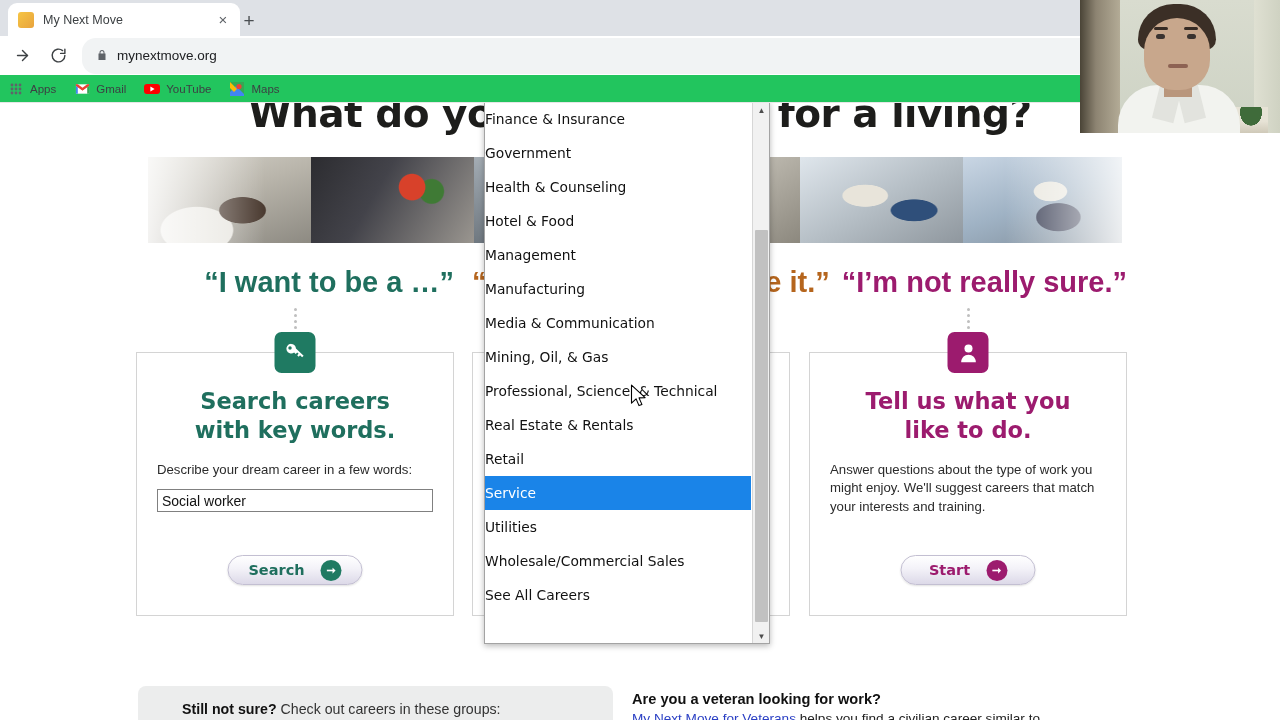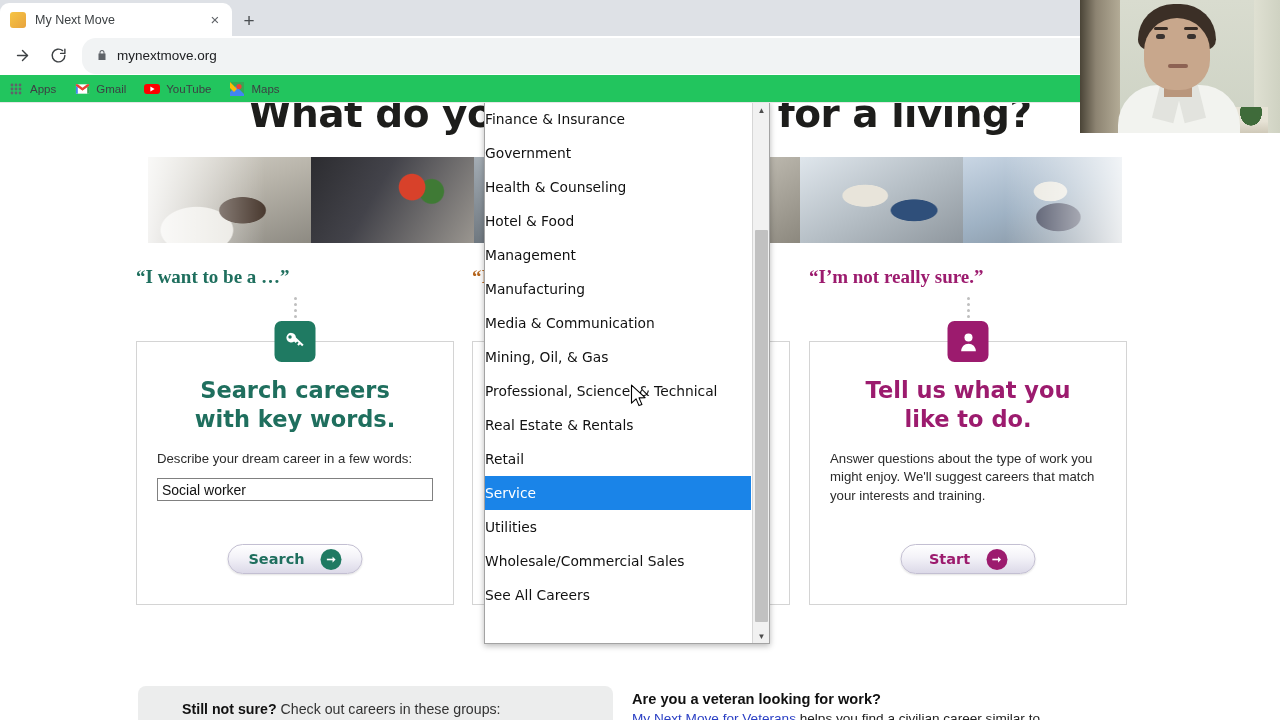--- a/index.html
+++ b/index.html
@@ -10,21 +10,21 @@
     background: #ffffff;
   }
   #root { position: relative; width: 1280px; height: 720px; overflow: hidden; }
 
   
   .chrome-tabbar {
     position: absolute; top: 0; left: 0; width: 1280px; height: 36px;
     background: #dee1e6;
   }
   .tab {
-    position: absolute; left: 0; top: 3px; width: 232px; height: 33px;
+    position: absolute; left: 8px; top: 3px; width: 232px; height: 33px;
     background: #ffffff;
     border-top-left-radius: 9px; border-top-right-radius: 9px;
     display: flex; align-items: center;
   }
   .tab-favicon {
     width: 16px; height: 16px; margin-left: 10px; flex: 0 0 16px;
     background: linear-gradient(135deg,#f6c544 0%,#e8a33d 100%);
     border-radius: 3px;
   }
   .tab-title {
@@ -119,22 +119,22 @@
                 rgba(255,255,255,0) 88%, rgba(255,255,255,.85) 100%);
   }
 
   
   .col { position: absolute; top: 163px; width: 318px; }
   .col-left { left: 136px; }
   .col-mid { left: 472px; }
   .col-right { left: 809px; }
 
   .quote {
-    text-align: left; font-family: Liberation Serif, serif;
-    font-size: 19px; font-weight: 600; white-space: nowrap;
+    text-align: right; font-family: Liberation Sans, sans-serif;
+    font-size: 29px; font-weight: 600; white-space: nowrap;
   }
   .q-teal { color: #1f6f5e; }
   .q-orange { color: #b5651d; }
   .q-purple { color: #9c1b6e; }
 
   .dots { text-align: center; margin-top: 9px; line-height: 5px; }
   .dots i {
     display: block; width: 3px; height: 3px; margin: 3px auto 0;
     background: #bfbfbf; border-radius: 50%;
   }

